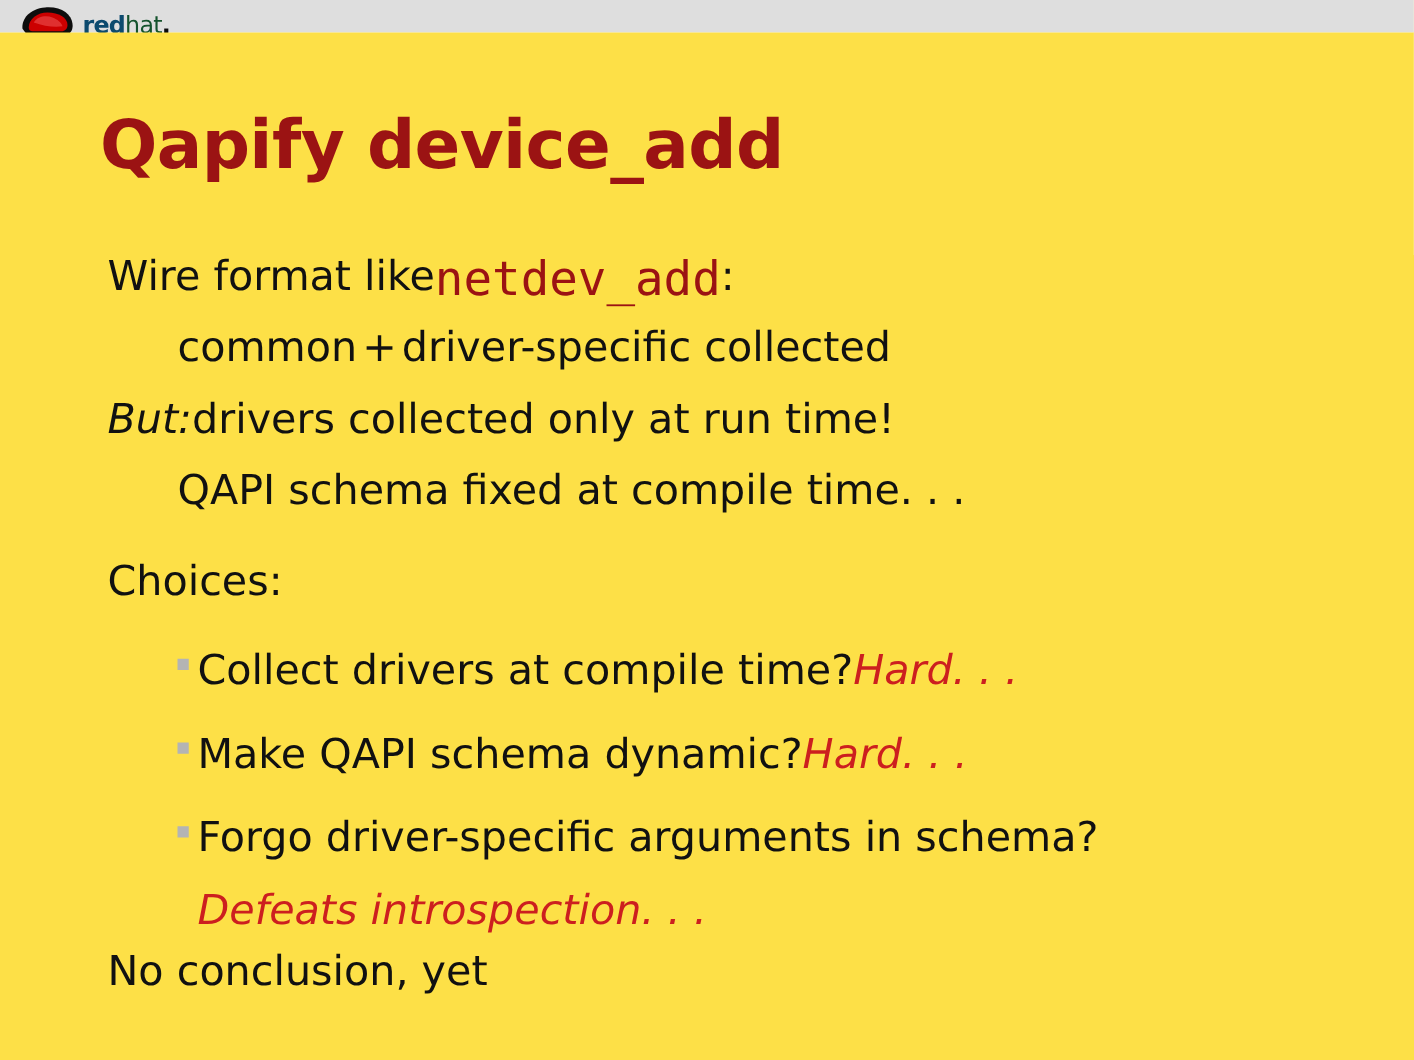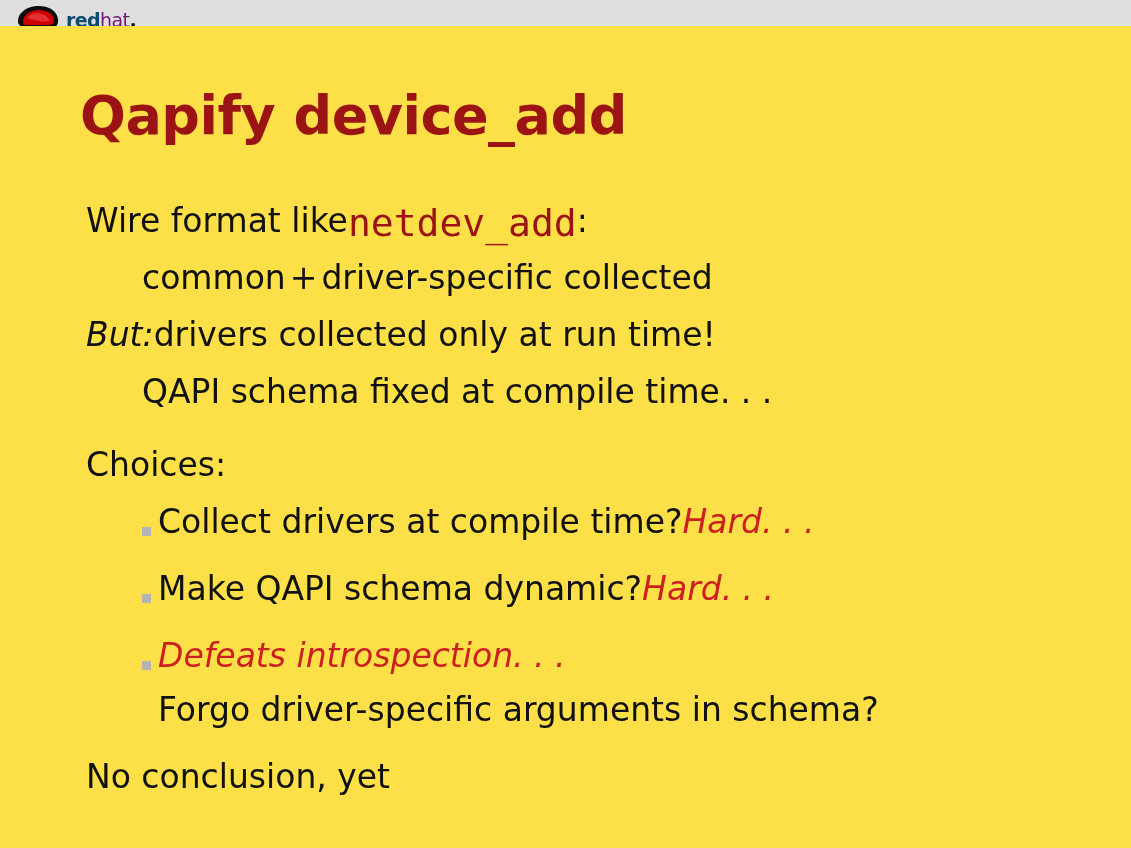--- a/index.html
+++ b/index.html
@@ -49,21 +49,21 @@
     position: relative;
     top: 1px;
   }
   .wordmark .wm-red {
     font-weight: bold;
     color: #0c4a6e;
     margin-top: 28px;
   }
   .wordmark .wm-hat {
     font-weight: normal;
-    color: #701a75;
+    color: #14532d;
   }
   .wordmark .wm-dot {
     font-weight: bold;
     color: #0a0a0a;
   }
 
   
   .slide {
     position: absolute;
     top: 26px;
@@ -140,20 +140,21 @@
     left: 56px;
     top: 22px;
     width: 9px;
     height: 9px;
     background: #b4b4b4;
   }
   .bullet-line {
     white-space: nowrap;
     height: 61px;
     display: flex;
+    align-items: center;
   }
   .bullet-line.second {
     height: 54px;
   }
 </style>
 </head>
 <body>
 
 <div class="header-band"></div>
 
@@ -222,26 +223,26 @@
       <li class="bullet-item">
         <span class="bullet-marker"></span>
         <span class="bullet-line">
           <span>Make QAPI schema dynamic? </span>
             <span class="red-ital">Hard. . .</span>
         </span>
       </li>
 
       <li class="bullet-item">
         <span class="bullet-marker"></span>
+        <span class="bullet-line">
+          <span>Forgo driver-specific arguments in schema?</span>
+        </span>
         <span class="bullet-line second red-ital">
           <span>Defeats introspection. . .</span>
         </span>
-        <span class="bullet-line">
-          <span>Forgo driver-specific arguments in schema?</span>
-        </span>
       </li>
 
     </ul>
 
     <div class="line tall">
       <span>No conclusion, yet</span>
     </div>
 
   </div>
 </div>

